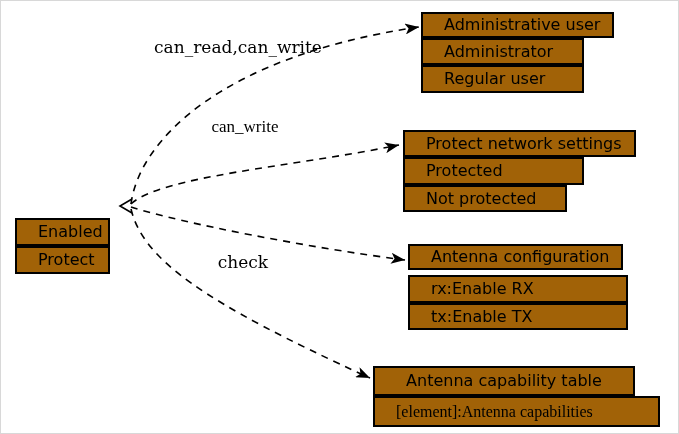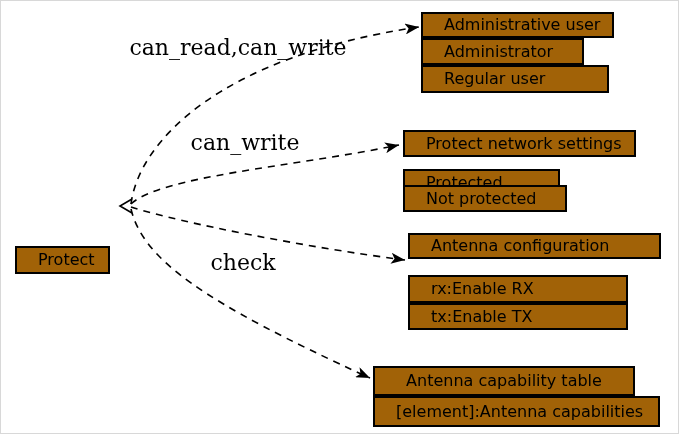--- a/index.html
+++ b/index.html
@@ -25,51 +25,51 @@
     font-size:16px;
     line-height:1;
     white-space:nowrap;
     overflow:hidden;
   }
   .cell.center{justify-content:center;}
   .edge-label{
     position:absolute;
     transform:translate(-50%,-50%);
     font-family:"DejaVu Serif","Liberation Serif",serif;
-    font-size:22px;
+    font-size:17px;
     white-space:nowrap;
     background:transparent;
   }
 
   
   .src-h {left:14px; top:190px; width:104px; height:27px;}
   .src-r1{left:14px; top:217px; width:95px;  height:28px;}
   .src-r2{left:14px; top:245px; width:95px;  height:28px;}
 
   
   .t1-h {left:420px; top:11px; width:193px; height:26px;}
   .t1-r1{left:420px; top:37px; width:163px; height:27px;}
-  .t1-r2{left:420px; top:64px; width:188px; height:28px;}
+  .t1-r2{left:420px; top:64px; width:163px; height:28px;}
 
   
   .t2-h {left:402px; top:129px; width:233px; height:27px;}
-  .t2-r1{left:402px; top:168px; width:157px; height:28px;}
+  .t2-r1{left:402px; top:156px; width:181px; height:28px;}
   .t2-r2{left:402px; top:184px; width:164px; height:27px;}
 
   
-  .t3-h {left:407px; top:232px; width:253px; height:26px;}
+  .t3-h {left:407px; top:243px; width:215px; height:26px;}
   .t3-r1{left:407px; top:274px; width:220px; height:28px;text-align:center;}
   .t3-r2{left:407px; top:302px; width:220px; height:27px;}
 
   
   .t4-h {left:372px; top:365px; width:262px; height:30px;}
-  .t4-r1{left:372px; top:395px; width:287px; height:31px;}
+  .t4-r1{left:372px; top:395px; width:287px; height:31px;font-family:Liberation Serif, serif;}
 
   .lbl-1{left:237px; top:46px;}
-  .lbl-2{left:244px; top:141px;}
+  .lbl-2{left:244px; top:126px;font-family:Liberation Serif, serif;}
   .lbl-3{left:243px; top:196px;}
   .lbl-4{left:242px; top:261px;}
 </style>
 </head>
 <body>
 
 <div id="canvas">
 
   <svg id="edge-layer" width="679" height="434" viewBox="0 0 679 434" xmlns="http://www.w3.org/2000/svg">
     <defs>
@@ -79,20 +79,21 @@
     </defs>
     <g stroke="#000000" stroke-width="1.6" fill="none" stroke-dasharray="7 6">
       <path d="M 130 203 C 138 140 220 55 418 26" marker-end="url(#arrow)"></path>
       <path d="M 130 203 C 160 175 290 166 398 144" marker-end="url(#arrow)"></path>
       <path d="M 130 206 C 180 222 310 247 404 259" marker-end="url(#arrow)"></path>
       <path d="M 130 208 C 142 258 200 300 369 377" marker-end="url(#arrow)"></path>
     </g>
     <path d="M 131 198 L 119 205 L 131 212" stroke="#000000" stroke-width="1.6" fill="none"></path>
   </svg>
 
+  <div class="cell src-r1">Enabled</div>
   <div class="cell src-r2">Protect</div>
 
   <div class="cell t1-h">Administrative user</div>
   <div class="cell t1-r1">Administrator</div>
   <div class="cell t1-r2">Regular user</div>
 
   <div class="cell t2-h">Protect network settings</div>
   <div class="cell t2-r1">Protected</div>
   <div class="cell t2-r2">Not protected</div>
 

